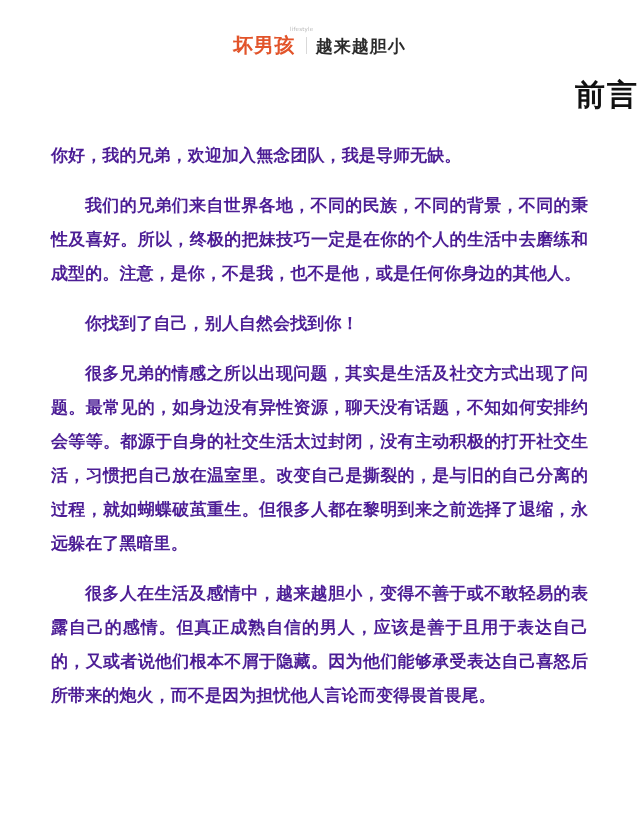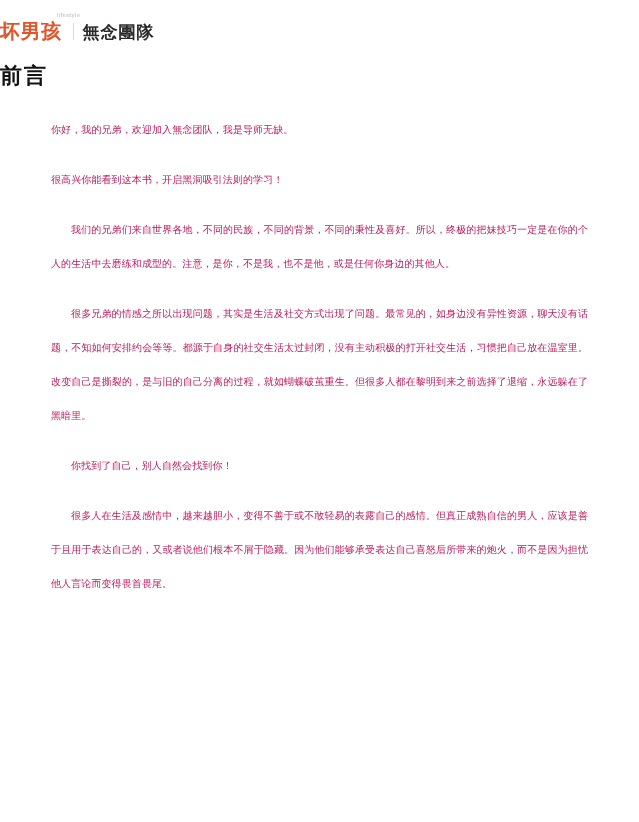--- a/index.html
+++ b/index.html
@@ -20,23 +20,23 @@
     position: relative;
     width: 639px;
     height: 822px;
     background: #ffffff;
     box-sizing: border-box;
   }
 
   
   .brand-header {
     width: 100%;
-    padding-top: 21px;
+    padding-top: 35px;
     display: flex;
-    justify-content: flex-start;
+    justify-content: center;
     align-items: flex-start;
   }
   .brand-lockup {
     display: flex;
     align-items: flex-end;
     line-height: 1;
   }
   .brand-cn {
     font-size: 20px;
     font-weight: bold;
@@ -73,71 +73,71 @@
     font-weight: bold;
     letter-spacing: 1px;
     color: #2b2b2b;
     white-space: nowrap;
   }
 
   
   .doc-title {
     margin: 0;
     padding-top: 20px;
-    text-align: left;
-    font-size: 22px;
+    text-align: right;
+    font-size: 30px;
     font-weight: bold;
     letter-spacing: 2px;
     color: #121212;
   }
 
   
   .doc-body {
     margin: 0 auto;
     padding-top: 22px;
     width: 537px;
     box-sizing: border-box;
   }
   .para {
     margin: 0 0 16px 0;
-    font-size: 10px;
+    font-size: 17px;
     line-height: 34px;
-    color: #be185d;
+    color: #4c1d95;
     text-align: justify;
     text-justify: inter-ideograph;
     letter-spacing: 0.1px;
+    font-weight: bold;
   }
   .para.indent {
     text-indent: 2em;
   }
   .para:last-child {
     margin-bottom: 0;
   }
 </style>
 </head>
 <body>
 
 <div class="page">
 
   <header class="brand-header">
     <div class="brand-lockup">
       <span class="brand-cn">坏男孩</span>
       <span class="brand-sup-wrap">
         <span class="brand-sup">lifestyle</span>
       </span>
       <span class="brand-divider"></span>
-      <span class="brand-team">無念團隊</span>
+      <span class="brand-team">越来越胆小</span>
     </div>
   </header>
 
   <h1 class="doc-title">前言</h1>
 
   <main class="doc-body">
 
   <p class="para">你好，我的兄弟，欢迎加入無念团队，我是导师无缺。</p>
-      <p class="para">很高兴你能看到这本书，开启黑洞吸引法则的学习！</p>
       <p class="para indent">我们的兄弟们来自世界各地，不同的民族，不同的背景，不同的秉性及喜好。所以，终极的把妹技巧一定是在你的个人的生活中去磨练和成型的。注意，是你，不是我，也不是他，或是任何你身边的其他人。</p>
+      <p class="para indent">你找到了自己，别人自然会找到你！</p>
       <p class="para indent">很多兄弟的情感之所以出现问题，其实是生活及社交方式出现了问题。最常见的，如身边没有异性资源，聊天没有话题，不知如何安排约会等等。都源于自身的社交生活太过封闭，没有主动积极的打开社交生活，习惯把自己放在温室里。改变自己是撕裂的，是与旧的自己分离的过程，就如蝴蝶破茧重生。但很多人都在黎明到来之前选择了退缩，永远躲在了黑暗里。</p>
-      <p class="para indent">你找到了自己，别人自然会找到你！</p>
       <p class="para indent">很多人在生活及感情中，越来越胆小，变得不善于或不敢轻易的表露自己的感情。但真正成熟自信的男人，应该是善于且用于表达自己的，又或者说他们根本不屑于隐藏。因为他们能够承受表达自己喜怒后所带来的炮火，而不是因为担忧他人言论而变得畏首畏尾。</p>
     </main>
 
 </div>
 
 </body></html>

